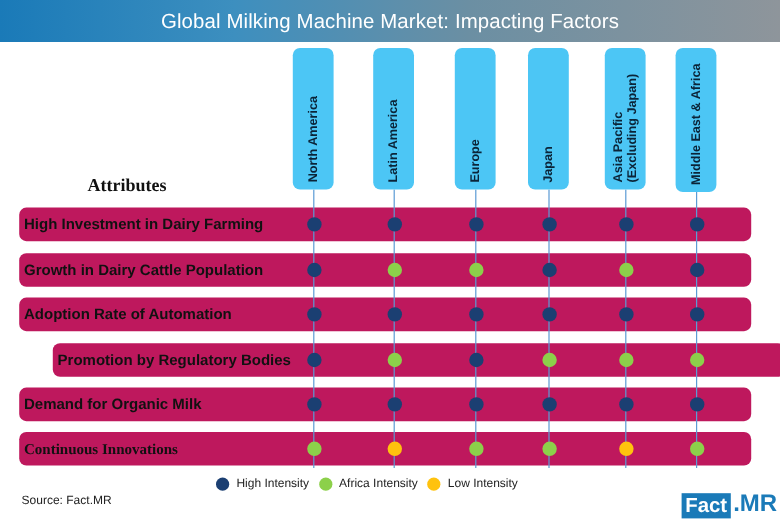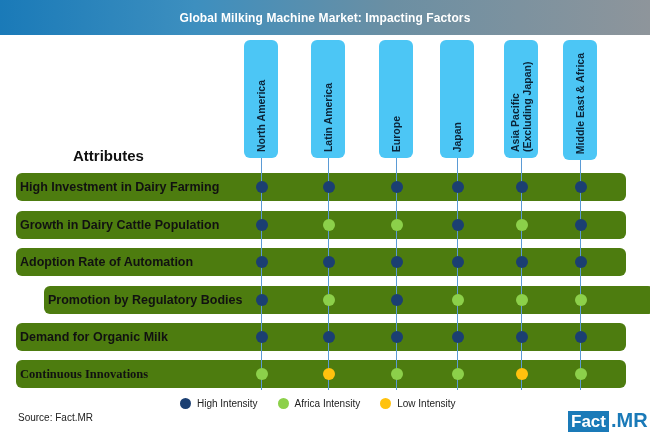--- a/index.html
+++ b/index.html
@@ -4,29 +4,29 @@
 <style>
   * { box-sizing: border-box; margin: 0; padding: 0; }
   html, body { width: 650px; height: 438px; background: #ffffff; overflow: hidden; }
   body { position: relative; font-family: "Liberation Sans", "DejaVu Sans", sans-serif; }
 
   .title-bar {
     position: absolute; left: 0; top: 0; width: 650px; height: 35px;
     background: linear-gradient(90deg, #1a7ab8 0%, #3d8fbf 30%, #6b8fa3 60%, #8e959b 100%);
     display: flex; align-items: center; justify-content: center;
   }
-  .title-text { color: #ffffff; font-size: 12px; font-weight: bold; letter-spacing: 0.1px; }
+  .title-text { color: #ffffff; font-size: 17px; font-weight: normal; letter-spacing: 0.1px; }
 
   .attributes-heading {
-    position: absolute; left: 73px; top: 147px; font-size: 15px; font-weight: bold; color: #111;
+    position: absolute; left: 73px; top: 147px; font-size: 15px; font-weight: bold; color: #111; font-family: Liberation Serif, serif;
   }
 
   .row-band {
     position: absolute; left: 16px; width: 610px; height: 28px;
-    background: #4d7c0f; border-radius: 6px;
+    background: #be185d; border-radius: 6px;
   }
   .row-label {
     position: absolute; left: 20px; height: 28px; line-height: 28px;
     font-size: 12.5px; font-weight: bold; color: #111; white-space: nowrap;
   }
 
   .col-line {
     position: absolute; width: 1px; background: #5b9bd5; top: 158px; height: 232px;
   }
   .col-box {
@@ -41,21 +41,21 @@
     font-size: 10.5px; font-weight: bold; color: #0b2438;
     white-space: nowrap; line-height: 12px; text-align: left;
   }
 
   .dot {
     position: absolute; width: 12px; height: 12px; border-radius: 50%;
     margin-left: -6px; margin-top: -6px;
   }
 
   .legend {
-    position: absolute; top: 398px; left: 180px; display: flex; gap: 20px; align-items: center;
+    position: absolute; top: 398px; left: 180px; display: flex; gap: 8px; align-items: center;
   }
   .legend-item { display: flex; align-items: center; gap: 6px; font-size: 10px; color: #222; }
   .legend-swatch { width: 11px; height: 11px; border-radius: 50%; display: inline-block; }
 
   .source-text { position: absolute; left: 18px; top: 412px; font-size: 10px; color: #222; }
 
   .logo { position: absolute; left: 568px; top: 409px; display: flex; align-items: flex-end; }
   .logo-box {
     background: #1a7ab8; color: #fff; font-size: 17px; font-weight: bold;
     padding: 0 3px; height: 21px; line-height: 21px;

